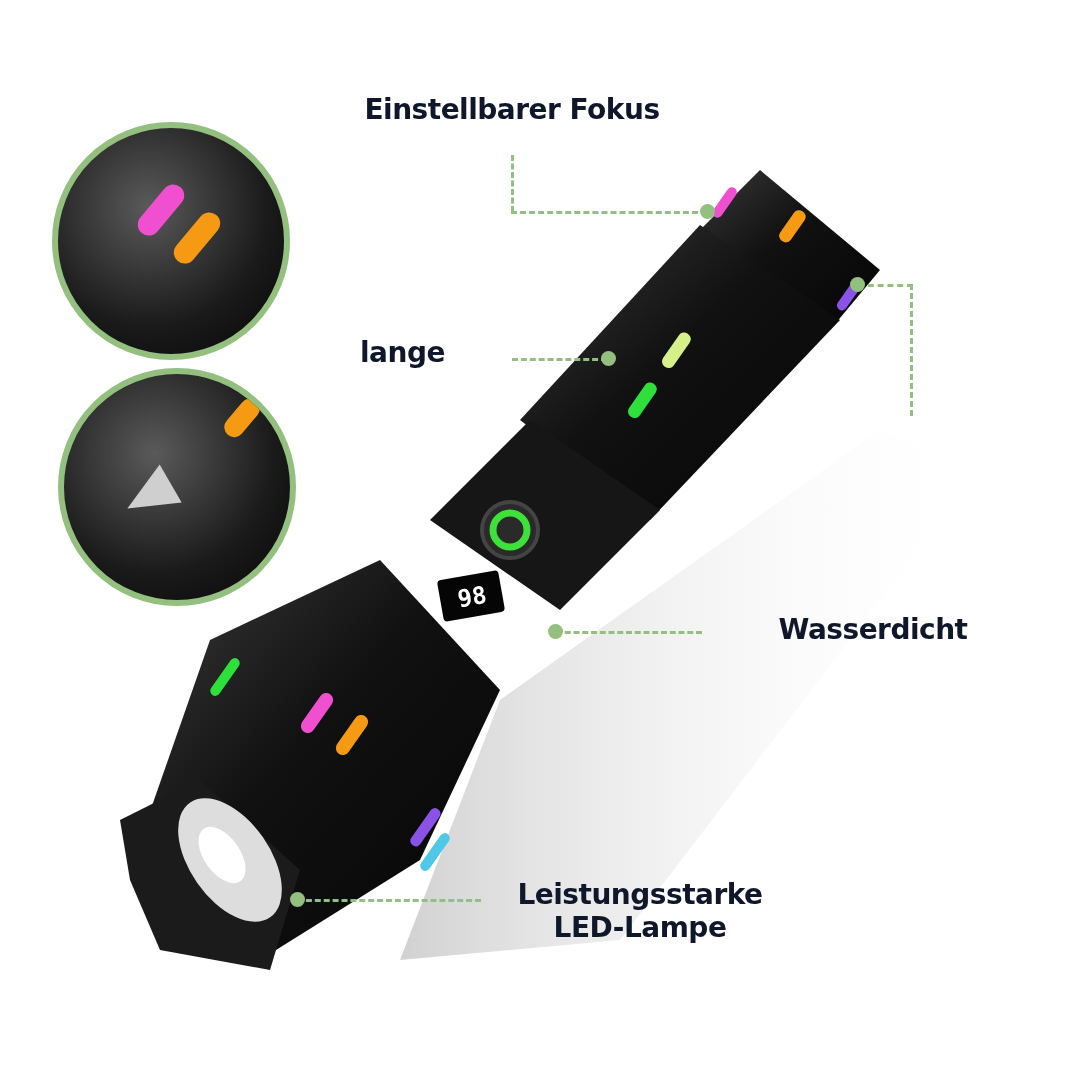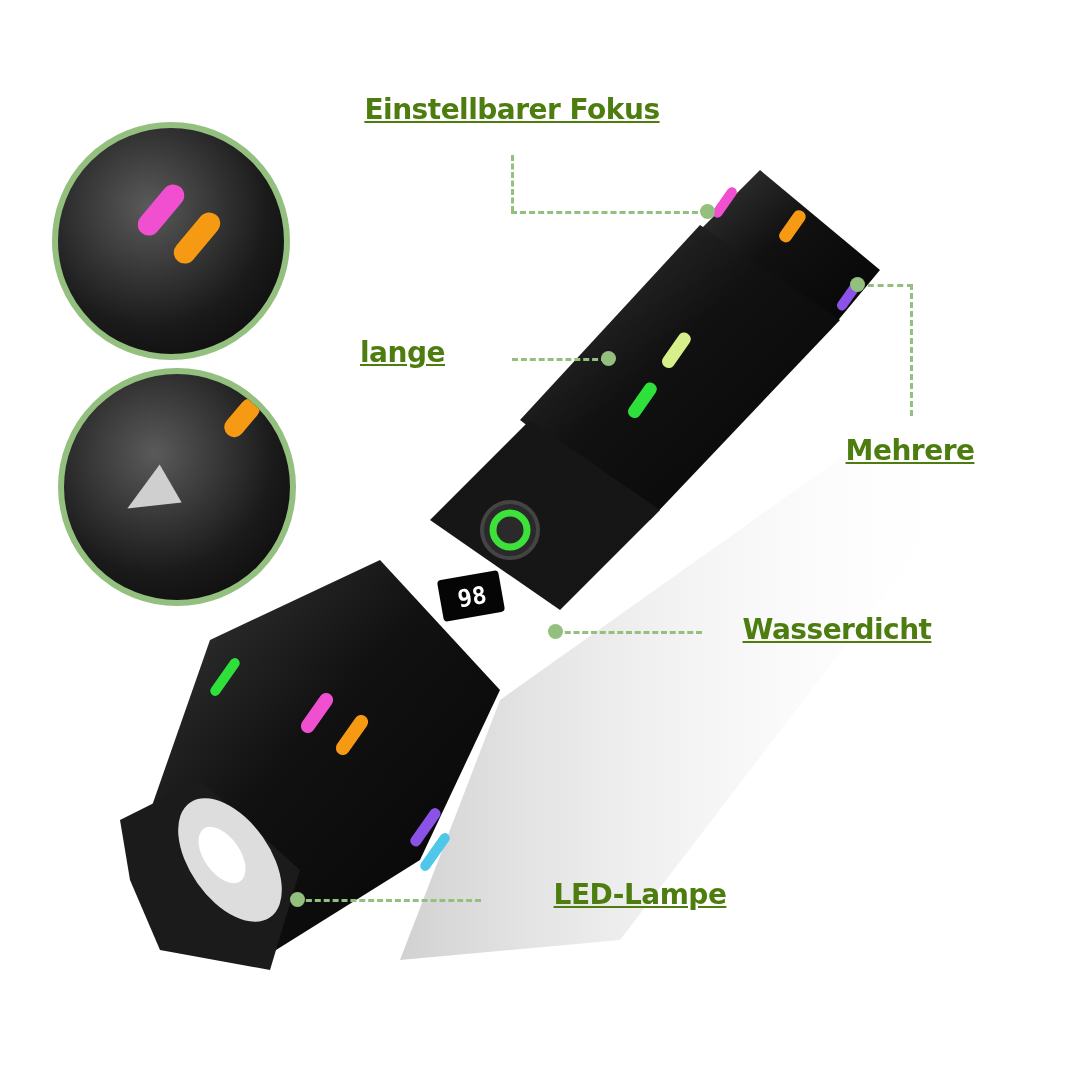--- a/index.html
+++ b/index.html
@@ -1,17 +1,17 @@
 <!DOCTYPE html>
 <html><head>
 <meta charset="utf-8">
 <style>
   html,body{margin:0;padding:0;}
   body{width:1080px;height:1080px;background:#ffffff;position:relative;overflow:hidden;font-family:"DejaVu Sans","Liberation Sans",sans-serif;}
-  .label{position:absolute;font-weight:bold;color:#4d7c0f;text-align:center;font-size:28px;line-height:33px;letter-spacing:-0.5px;text-decoration:underline;}
+  .label{position:absolute;font-weight:bold;color:#0f172a;text-align:center;font-size:28px;line-height:33px;letter-spacing:-0.5px;}
   .dash{position:absolute;border-color:#93bf7f;border-style:dashed;border-width:0;}
   .dot{position:absolute;width:15px;height:15px;border-radius:50%;background:#93bf7f;}
   .circle{position:absolute;border:6px solid #93bf7f;border-radius:50%;overflow:hidden;background:radial-gradient(circle at 40% 35%,#5a5a5a,#1a1a1a 60%,#050505);}
   .pill{position:absolute;border-radius:12px;}
   svg{position:absolute;left:0;top:0;}
 </style>
 </head>
 <body>
 
 <svg width="1080" height="1080" viewBox="0 0 1080 1080">
@@ -84,18 +84,18 @@
 <div class="dot" style="left:548px;top:624px;"></div>
 
 <div class="dash" style="left:297px;top:899px;width:184px;border-top-width:3px;"></div>
 <div class="dot" style="left:290px;top:892px;"></div>
 
 <div class="label" style="left:352px;top:93px;width:320px;">Einstellbarer Fokus</div>
 <div class="label" style="left:310px;top:336px;width:185px;">
   <div>lange</div>
 </div>
 <div class="label" style="left:820px;top:434px;width:180px;">
-  <div>Mehrere</div>
 </div>
-<div class="label" style="left:727px;top:613px;width:220px;">Wasserdicht</div>
+<div class="label" style="left:763px;top:613px;width:220px;">Wasserdicht</div>
 <div class="label" style="left:505px;top:878px;width:270px;">
+  <div>Leistungsstarke</div>
   <div>LED-Lampe</div>
 </div>
 
 </body></html>

